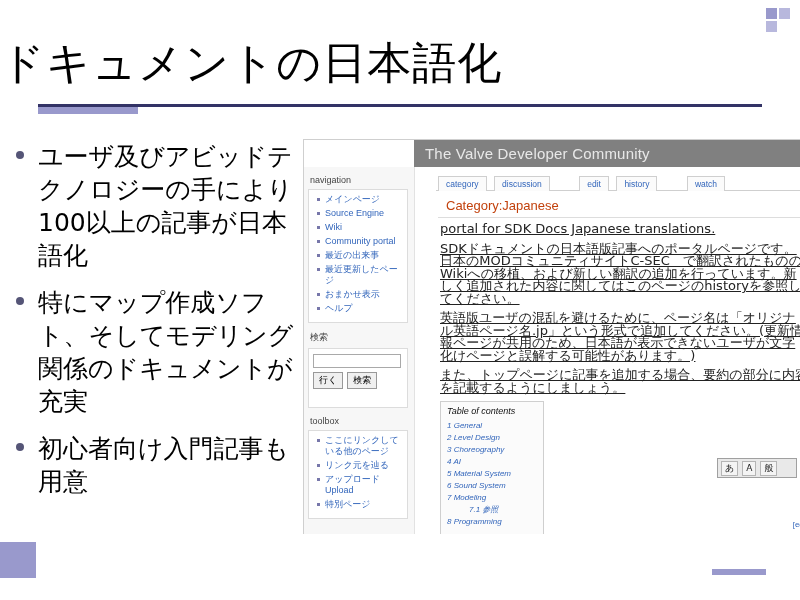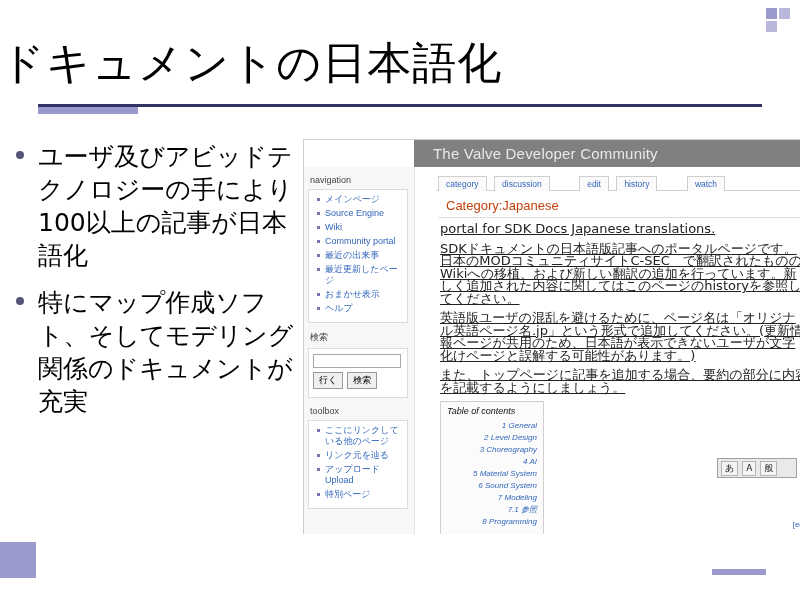--- a/index.html
+++ b/index.html
@@ -105,21 +105,21 @@
   .shot-banner {
     position: absolute;
     left: 110px;
     top: 0px;
     width: 387px;
     height: 27px;
     background: #808080;
     color: #e8e8e8;
     font-size: 15px;
     line-height: 27px;
-    padding-left: 19px;
+    padding-left: 11px;
     box-sizing: border-box;
     letter-spacing: .2px;
   }
 
   
   .shot-left {
     position: absolute;
     left: 0;
     top: 27px;
     width: 110px;
@@ -163,21 +163,21 @@
   }
   .search-head {
     padding: 8px 0 2px 6px;
     font-size: 9px;
     color: #444;
   }
   .search-box {
     margin: 2px 6px 0 4px;
     border: 1px solid #dcdcdc;
     background: #fff;
-    padding: 5px 4px 8px 4px;
+    padding: 5px 4px 18px 4px;
   }
   .search-input {
     width: 88px;
     height: 14px;
     border: 1px solid #a9a9a9;
     background: #fff;
     box-sizing: border-box;
     display: block;
     margin-bottom: 4px;
     font-size: 9px;
@@ -246,21 +246,21 @@
     padding: 4px 6px 6px 6px;
     font-size: 8px;
     color: #3366bb;
     font-style: italic;
   }
   .toc .toc-title {
     color: #111;
     font-size: 9px;
     margin-bottom: 4px;
   }
-  .toc .toc-line { line-height: 12px; text-align: right; }
+  .toc .toc-line { line-height: 12px; }
   .toc .toc-sub { padding-left: 22px; }
 
   .section-head {
     font-size: 15px;
     color: #111;
     margin: 4px 6px 0 8px;
     padding-bottom: 3px;
     border-bottom: 1px solid #dddddd;
   }
   .edit-link {
@@ -328,20 +328,24 @@
 <div class="title-rule-accent"></div>
 
 <div class="bullets">
   <div class="bullet-item">
     <span class="dot"></span>
     <span>ユーザ及びアビッドテクノロジーの手により100以上の記事が日本語化</span>
   </div>
   <div class="bullet-item">
     <span class="dot"></span>
     <span>特にマップ作成ソフト、そしてモデリング関係のドキュメントが充実</span>
+  </div>
+  <div class="bullet-item">
+    <span class="dot"></span>
+    <span>初心者向け入門記事も用意</span>
   </div>
 </div>
 
 <div class="shot">
 
   <div class="shot-banner">The Valve Developer Community</div>
 
   <div class="shot-left">
     <div class="nav-head">navigation</div>
     <div class="nav-box">

